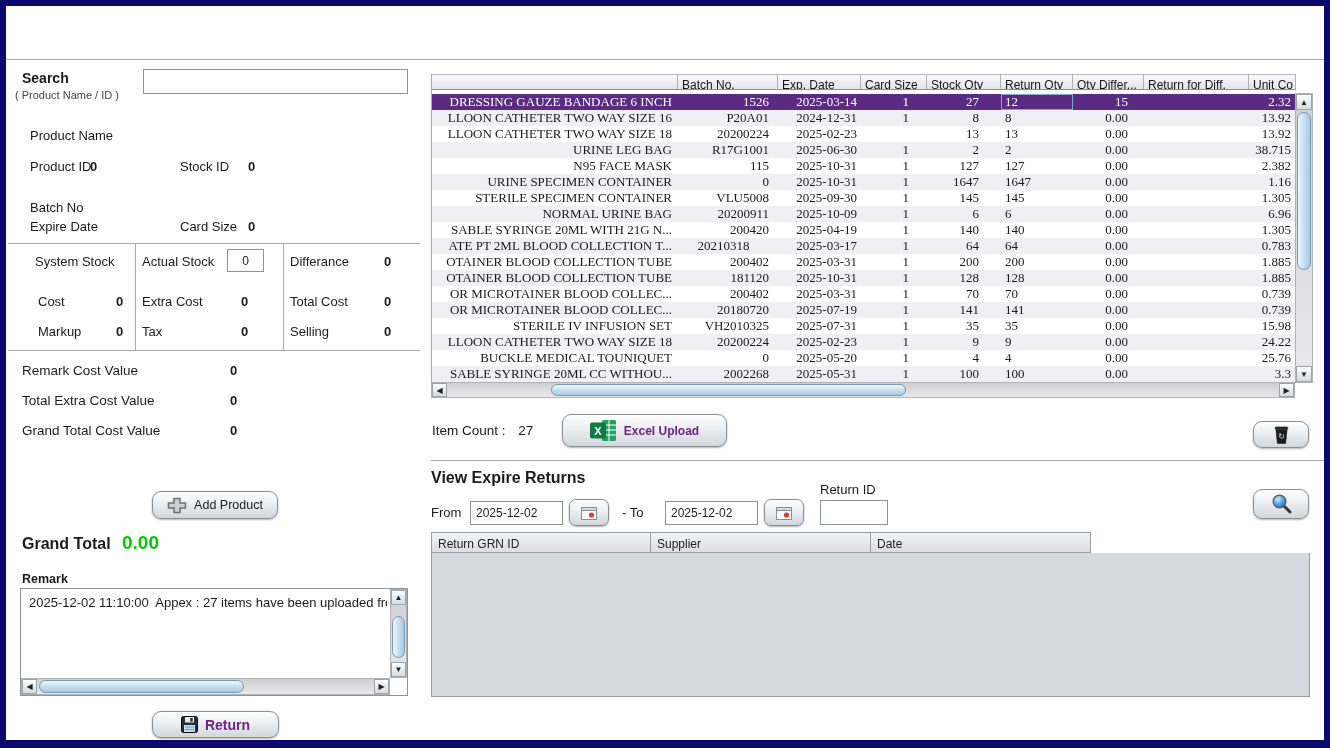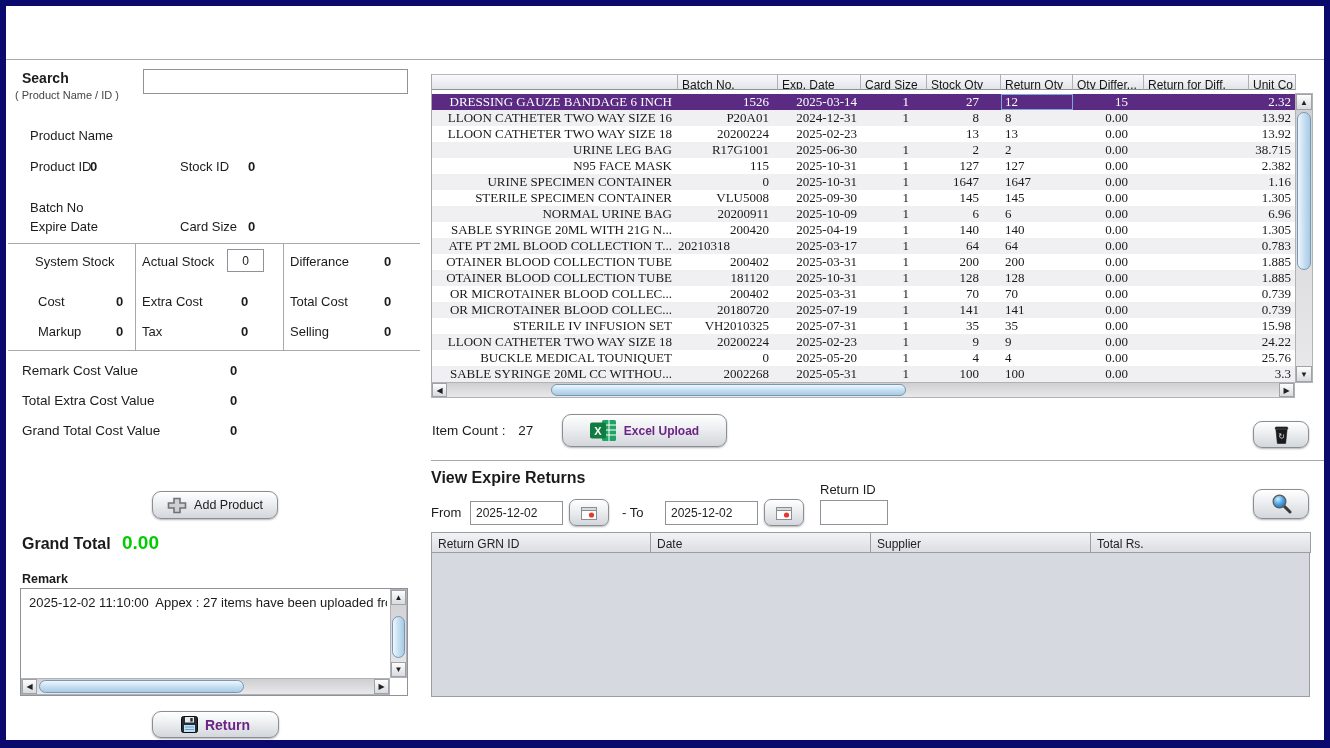--- a/index.html
+++ b/index.html
@@ -258,21 +258,21 @@
           <div class="td" style="width: 83px; text-align: right; padding-right: 4px;">2025-04-19</div>
           <div class="td" style="width: 66px; text-align: right; padding-right: 18px;">1</div>
           <div class="td" style="width: 74px; text-align: right; padding-right: 22px;">140</div>
           <div class="td" style="width: 72px; text-align: left; padding-left: 4px;">140</div>
           <div class="td" style="width: 71px; text-align: right; padding-right: 16px;">0.00</div>
           <div class="td" style="width: 105px; text-align: left; padding-left: 4px;"></div>
           <div class="td" style="width: 47px; text-align: right; padding-right: 5px;">1.305</div>
         </div>
         <div class="trow alt">
           <div class="td" style="width: 246px; text-align: right; padding-right: 6px;">ATE PT 2ML BLOOD COLLECTION T...</div>
-          <div class="td" style="width: 100px; text-align: left; padding-right: 9px;">20210318</div>
+          <div class="td" style="width: 100px; text-align: center; padding-right: 9px;">20210318</div>
           <div class="td" style="width: 83px; text-align: right; padding-right: 4px;">2025-03-17</div>
           <div class="td" style="width: 66px; text-align: right; padding-right: 18px;">1</div>
           <div class="td" style="width: 74px; text-align: right; padding-right: 22px;">64</div>
           <div class="td" style="width: 72px; text-align: left; padding-left: 4px;">64</div>
           <div class="td" style="width: 71px; text-align: right; padding-right: 16px;">0.00</div>
           <div class="td" style="width: 105px; text-align: left; padding-left: 4px;"></div>
           <div class="td" style="width: 47px; text-align: right; padding-right: 5px;">0.783</div>
         </div>
         <div class="trow">
           <div class="td" style="width: 246px; text-align: right; padding-right: 6px;">OTAINER BLOOD COLLECTION TUBE</div>
@@ -449,18 +449,17 @@
         </radialGradient>
           </defs>
         <line x1="14" y1="13" x2="20" y2="19" stroke="#3a3a3a" stroke-width="3" stroke-linecap="round"></line>
         <circle cx="9.5" cy="8.5" r="6.4" fill="url(#lens)" stroke="#5a5a5a" stroke-width="1.2"></circle>
       </svg>
     </span>
   </div>
 
   <div id="returns-head">
       <div class="rth" style="width: 219px;">Return GRN ID</div>
+      <div class="rth" style="width: 220px;">Supplier</div>
       <div class="rth" style="width: 220px;">Date</div>
-      <div class="rth" style="width: 220px;">Supplier</div>
-      <div class="rth" style="width: 220px;">Total Rs.</div>
     </div>
   <div id="returns-body"></div>
 </div>
 
 </body></html>

